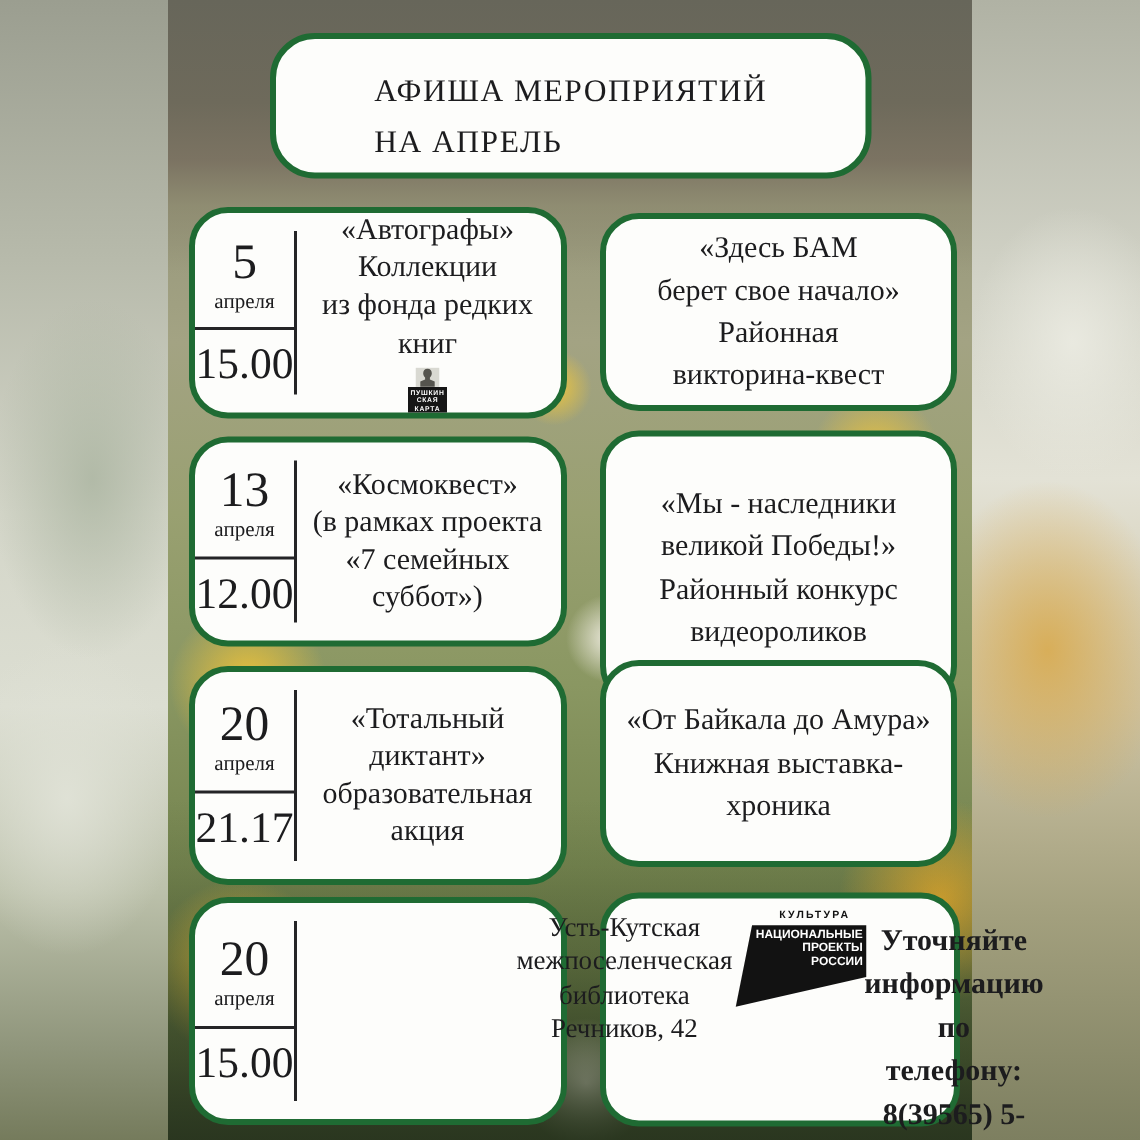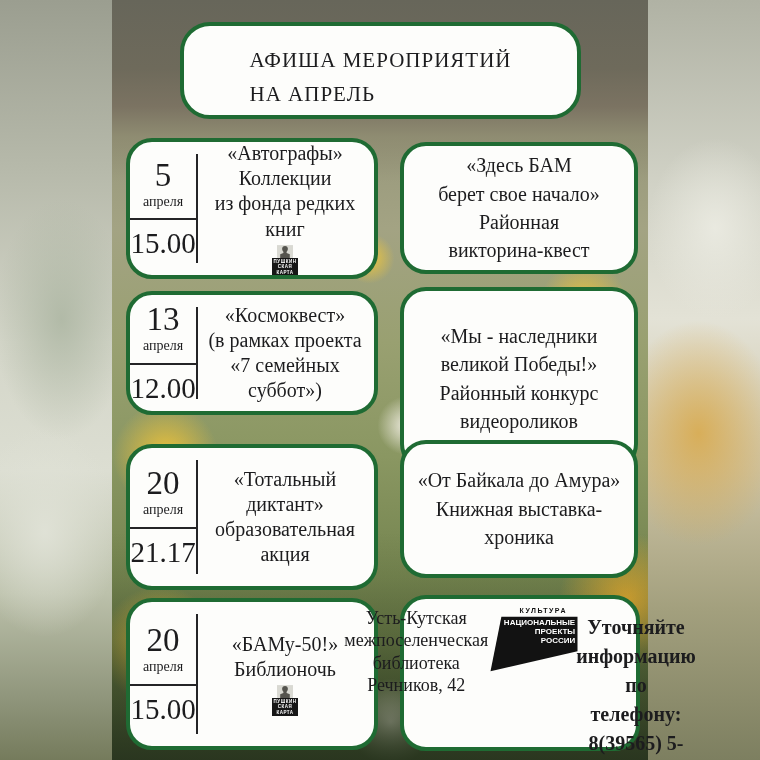--- a/index.html
+++ b/index.html
@@ -126,21 +126,21 @@
     </div>
   </div>
 
   <div class="card desc-card" style="top:142px;height:132px;">
     <div class="desc-text">«Здесь БАМ
 берет свое начало»
 Районная
 викторина-квест</div>
   </div>
 
-  <div class="card event-card" style="top:291px;height:124px;">
+  <div class="card event-card" style="top:291px;height:140px;">
     <div class="date-col">
       <div class="day">13</div>
       <div class="month">апреля</div>
       <div class="date-hr"></div>
       <div class="time">12.00</div>
     </div>
     <div class="vline"></div>
     <div class="event-col">
       <div class="event-name">«Космоквест»
 (в рамках проекта
@@ -179,33 +179,20 @@
   </div>
 
   <div class="card event-card" style="top:598px;height:152px;">
     <div class="date-col">
       <div class="day">20</div>
       <div class="month">апреля</div>
       <div class="date-hr"></div>
       <div class="time">15.00</div>
     </div>
     <div class="vline"></div>
-    <div class="event-col">
-      <div class="event-name">«БАМу-50!»
-Библионочь</div>
-      <div class="pushkin">
-        <svg width="16" height="13" viewBox="0 0 20 16">
-          <rect width="20" height="16" fill="#d9d9d2"></rect>
-          <path d="M10 1 C12.3 1 13.6 2.6 13.6 4.6 C13.6 6.2 12.8 7.5 12 8.3 L12 9.8 L16 11.5 L16 16 L4 16 L4 11.5 L8 9.8 L8 8.3 C7.2 7.5 6.4 6.2 6.4 4.6 C6.4 2.6 7.7 1 10 1 Z" fill="#55544e"></path>
-        </svg>
-        <div class="pushkin-label">ПУШКИН
-СКАЯ
-КАРТА</div>
-      </div>
-    </div>
   </div>
 
   <div class="card library-card">
     <div class="library-top">
       <div class="library-name">Усть-Кутская
 межпоселенческая
 библиотека
 Речников, 42</div>
       <div class="np-logo">
         <div class="np-culture">КУЛЬТУРА</div>

